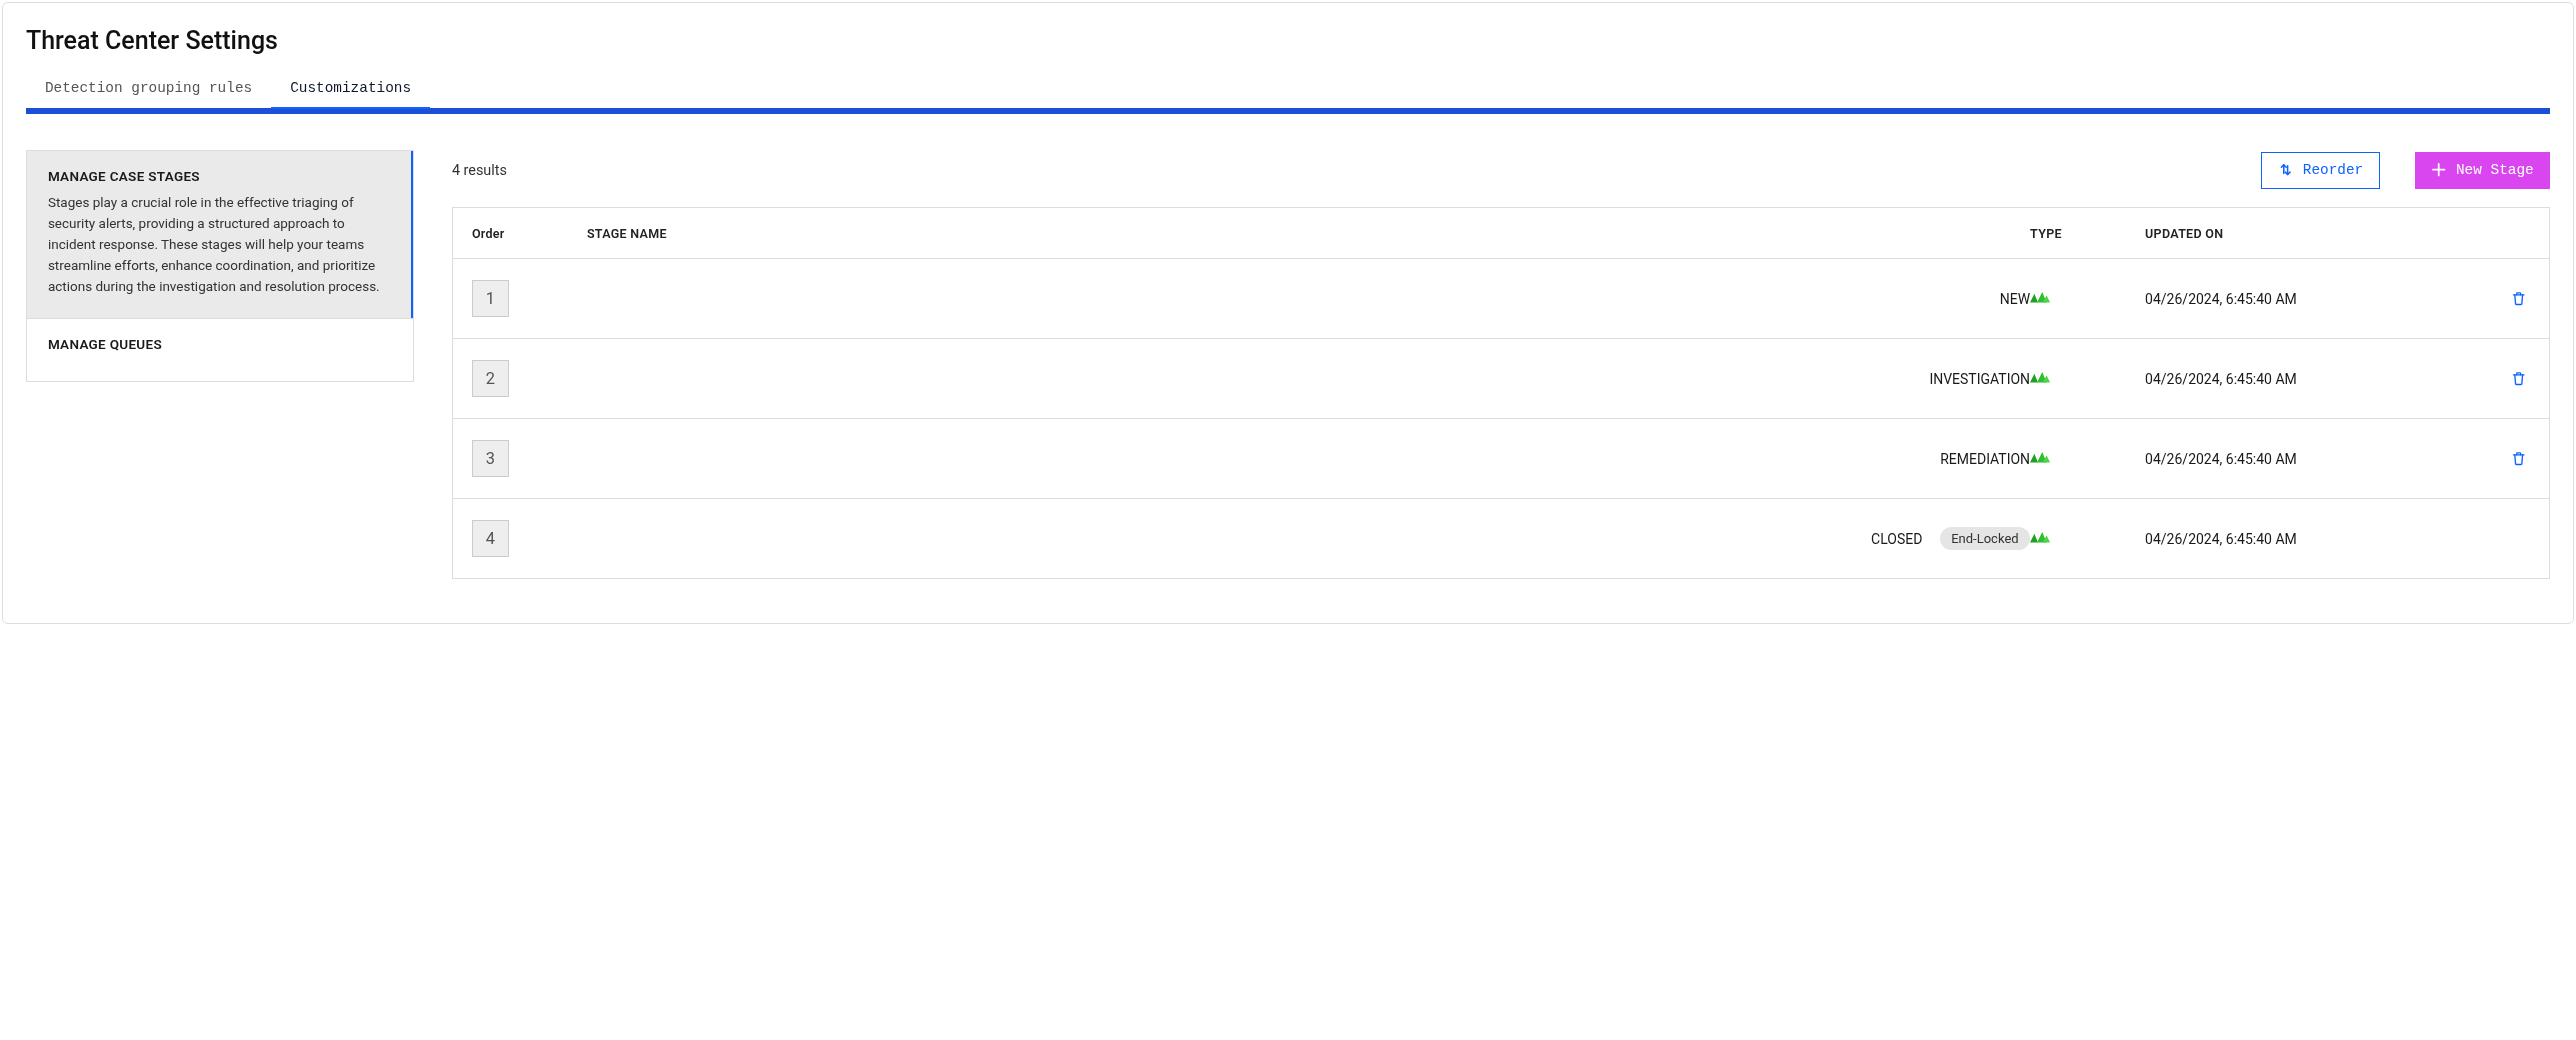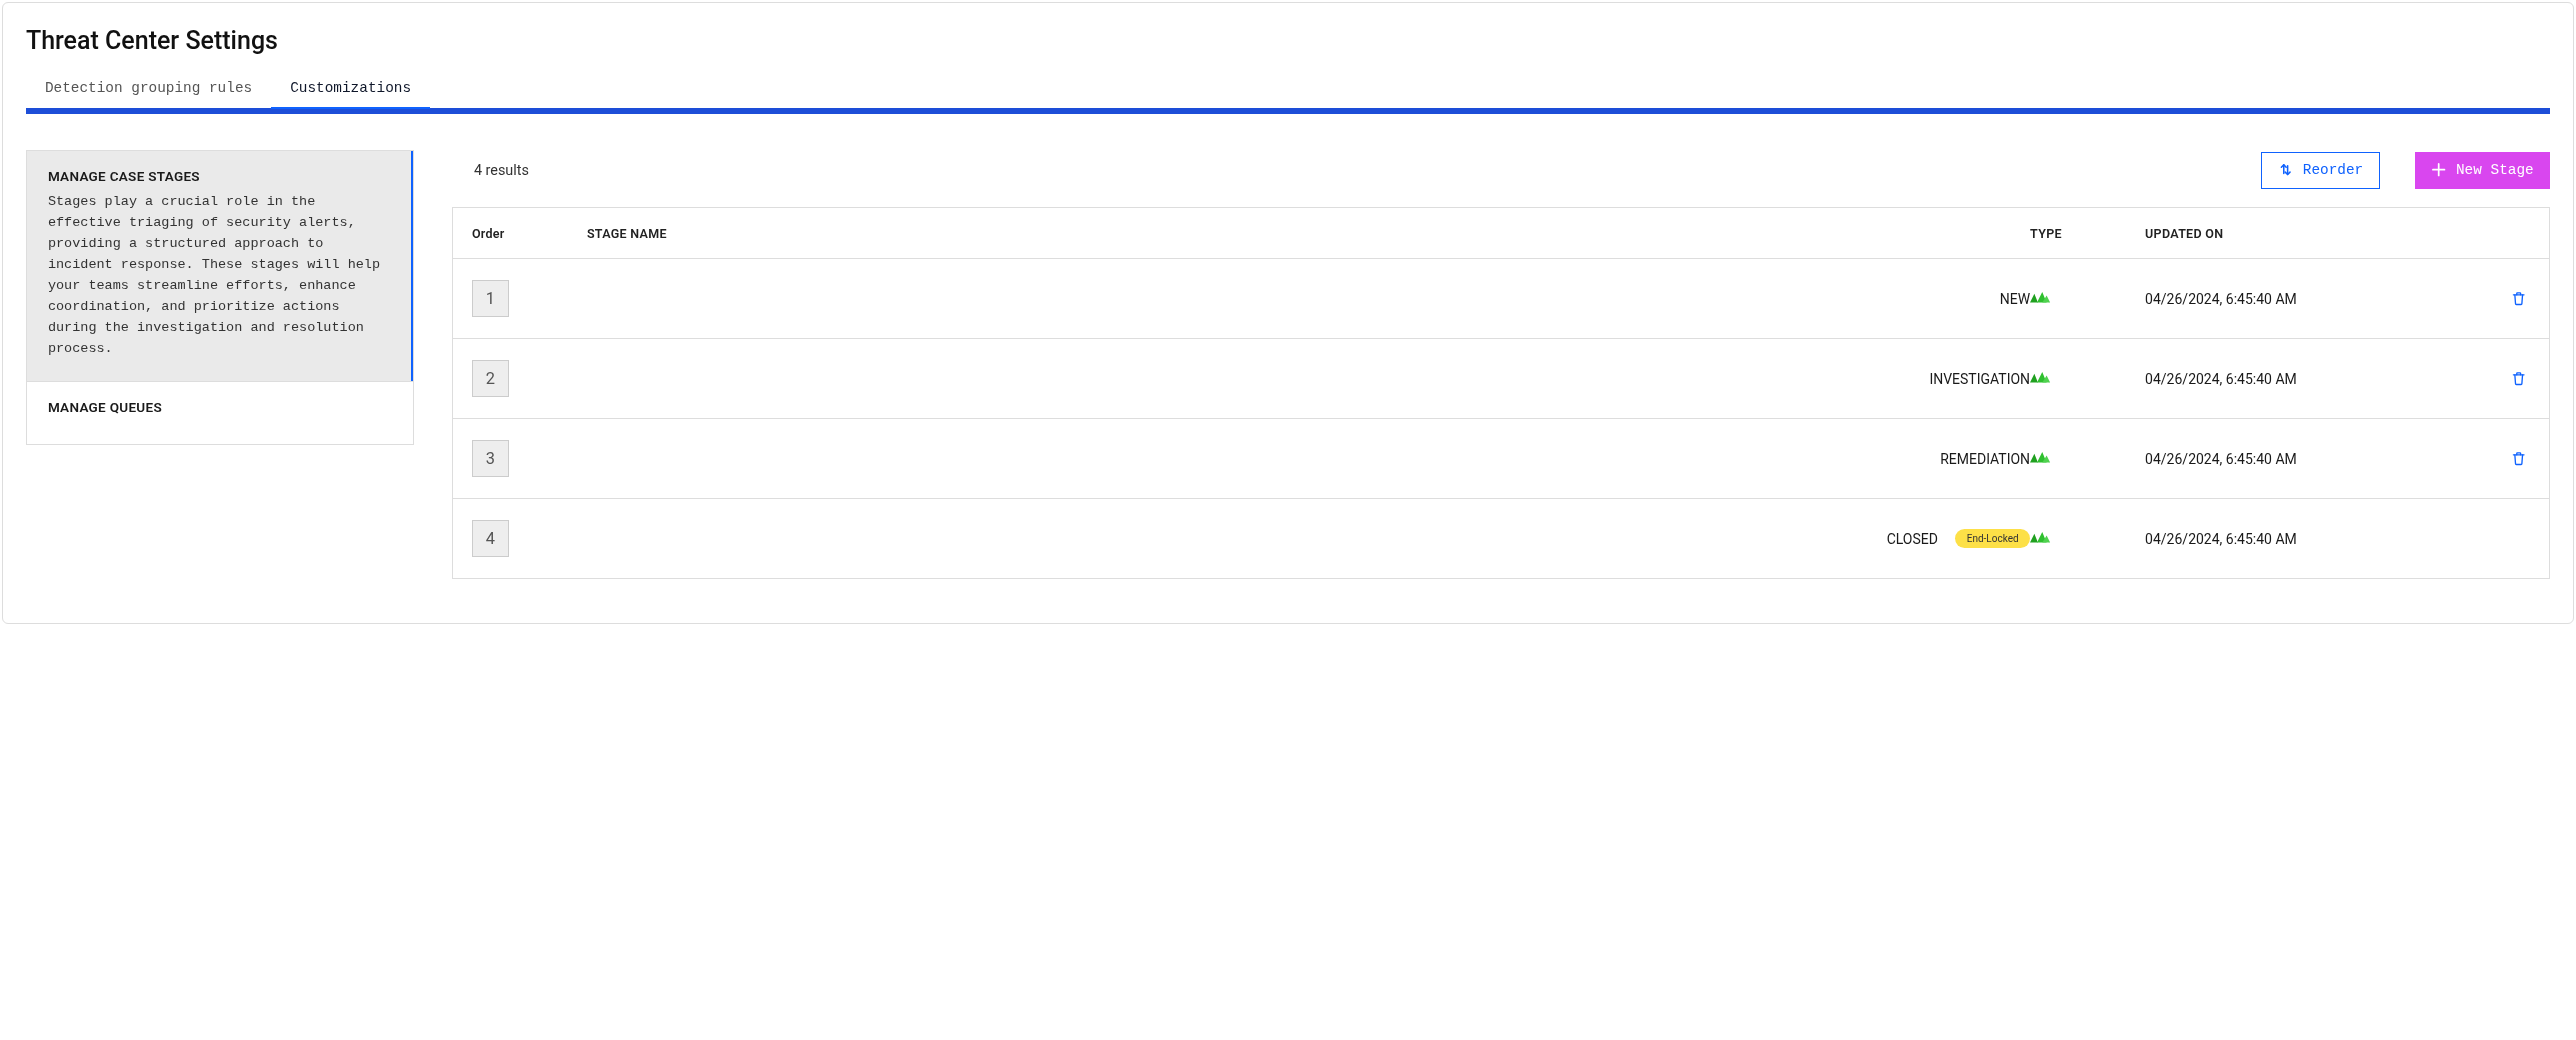--- a/index.html
+++ b/index.html
@@ -63,40 +63,38 @@
     font-size: 13.5px;
     font-weight: 600;
     margin: 0 0 7.7px;
     letter-spacing: 0.3px;
   }
   .side-section-desc {
     font-size: 13.5px;
     line-height: 1.55;
     color: #333;
     margin: 0;
-    font-family: Liberation Mono, monospace;
   }
   .side-section + .side-section {
     border-top: 1px solid #ddd;
   }
 
   .main-area {
     flex: 1 1 auto;
   }
   .toolbar {
     display: flex;
     align-items: center;
     justify-content: space-between;
     margin-bottom: 17.3px;
     min-height: 40px;
   }
   .results-count {
     font-size: 14.4px;
     color: #333;
-    margin-left: 22px;
   }
   .toolbar-buttons { display: flex; gap: 35px; font-family: Liberation Mono, monospace; }
   .btn {
     display: inline-flex;
     align-items: center;
     gap: 9.6px;
     font-size: 14.4px;
     padding: 9.6px 15.4px;
     border: 1px solid transparent;
     cursor: pointer;
@@ -136,23 +134,23 @@
   }
   .order-chip {
     width: 37px; height: 37px;
     background: #eee;
     border: 1px solid #ccc;
     display: inline-flex; align-items: center; justify-content: center;
     font-size: 16.4px; color: #555;
   }
   .stage-name-cell { display: flex; align-items: center; gap: 17.3px; justify-content: flex-end; }
   .badge {
-    background: #fde047;
+    background: #e5e5e5;
     color: #333;
-    font-size: 10px;
+    font-size: 13px;
     padding: 3.8px 11.5px;
     border-radius: 13.5px;
   }
   .type-icon { color: #1e9e3e; }
   .delete-btn { background: none; border: none; padding: 3.8px; cursor: pointer; color: #0f62fe; display: inline-flex; }
   .cell-actions { text-align: right; }
 </style>
 </head>
 <body>
 

